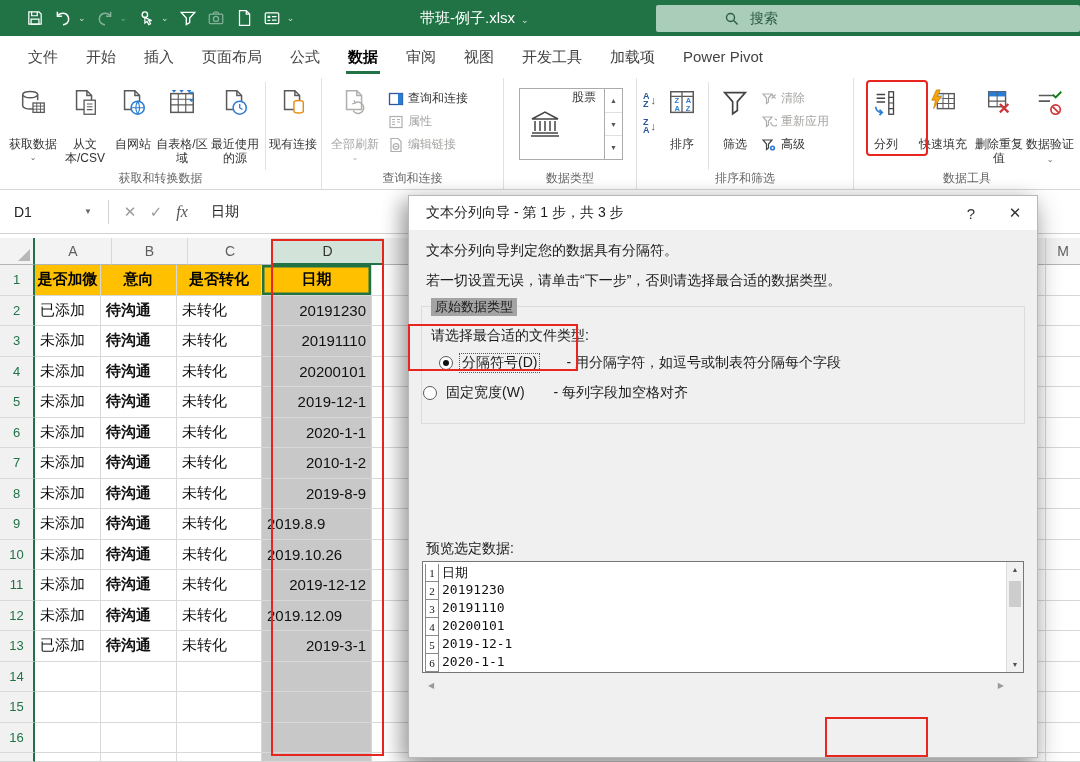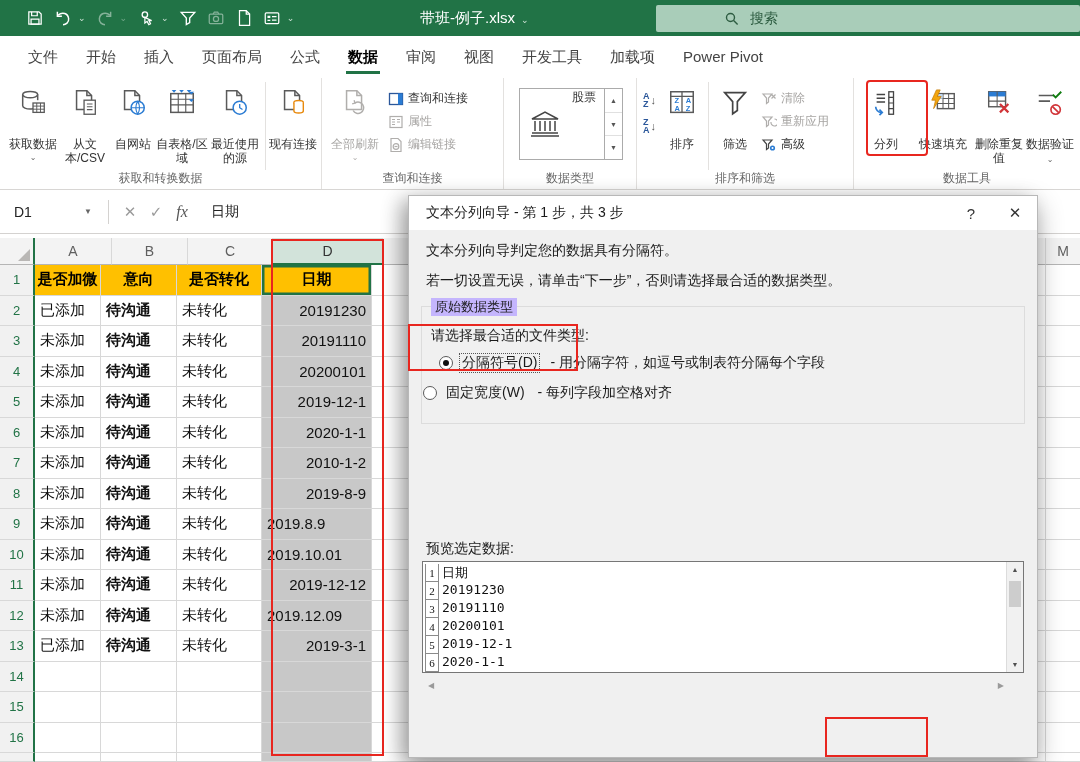--- a/index.html
+++ b/index.html
@@ -69,26 +69,26 @@
   .cd.r { justify-content:flex-end; } .cd.l { justify-content:flex-start; }
   .d1cell { background:#ffc000 !important; box-shadow:inset 0 0 0 2.5px #217346; }
 
   
   .dialog { position:absolute; left:408px; top:195px; width:630px; height:563px; background:#f0f0f0; border:1px solid #b8b8b8; box-shadow:-8px 4px 18px rgba(0,0,0,.22), 0 10px 24px rgba(0,0,0,.30); z-index:10; font-size:14px; color:#1a1a1a; }
   .dtitle { height:34px; background:#fff; display:flex; align-items:center; padding-left:17px; font-size:14px; color:#1a1a1a; }
   .dctl { margin-left:auto; display:flex; }
   .dctl div { width:44px; height:34px; display:flex; align-items:center; justify-content:center; color:#333; font-size:15px; }
   .dline { position:absolute; left:17px; font-size:14px; }
   .groupbox { position:absolute; left:12px; right:12px; top:110px; height:118px; border:1px solid #dcdcdc; }
-  .groupbox-label { position:absolute; left:9px; top:-9px; background:#c4b5fd; padding:0 4px; font-size:13px; }
+  .groupbox-label { position:absolute; left:9px; top:-9px; background:#a3a3a3; padding:0 4px; font-size:13px; }
   .radio-row { position:absolute; display:flex; align-items:center; gap:6px; font-size:14px; }
   .radio { width:14px; height:14px; border:1px solid #5a5a5a; border-radius:50%; background:#fff; position:relative; flex:0 0 14px; }
   .radio.on::after { content:""; position:absolute; left:3px; top:3px; width:6px; height:6px; border-radius:50%; background:#111; }
   .focus-dotted { border:1px dotted #555; padding:0 2px; }
-  .radio-desc { margin-left:4px; }
+  .radio-desc { margin-left:20px; }
   .preview-box { position:absolute; left:13px; right:13px; top:365px; height:112px; background:#fff; border:1px solid #767676; display:flex; }
   .pv-lines { flex:1; padding:2px 0 0 2px; overflow:hidden; }
   .pv-row { display:flex; align-items:stretch; height:18px; font-family:"DejaVu Sans Mono","Liberation Mono",monospace; font-size:13px; color:#111; }
   .pv-num { width:14px; border:1px solid #8a8a8a; border-top:none; font-family:"Liberation Serif",serif; font-size:11px; display:flex; align-items:center; justify-content:center; }
   .pv-text { padding-left:3px; white-space:nowrap; }
   .vscroll { width:17px; border-left:1px solid #dcdcdc; background:#f1f1f1; display:flex; flex-direction:column; align-items:center; }
   .vscroll .ar { height:15px; width:100%; display:flex; align-items:center; justify-content:center; font-size:7px; color:#505050; }
   .vscroll .track { flex:1; width:100%; position:relative; }
   .vscroll .thumb { position:absolute; top:4px; left:2px; right:2px; height:26px; background:#cdcdcd; }
   .hscroll { position:absolute; left:13px; right:13px; top:479px; height:20px; display:flex; align-items:center; justify-content:space-between; padding:0 6px; color:#9a9a9a; font-size:8px; }
@@ -555,21 +555,21 @@
       <div class="c cd sel l">2019.8.9</div>
       <div class="c ce"></div>
       <div class="c cm" style="border-right:none"></div>
     </div>
 
     <div class="srow">
       <div class="rh">10</div>
       <div class="c ca">未添加</div>
       <div class="c cb">待沟通</div>
       <div class="c cc">未转化</div>
-      <div class="c cd sel l">2019.10.01</div>
+      <div class="c cd sel l">2019.10.26</div>
       <div class="c ce"></div>
       <div class="c cm" style="border-right:none"></div>
     </div>
 
     <div class="srow">
       <div class="rh">11</div>
       <div class="c ca">未添加</div>
       <div class="c cb">待沟通</div>
       <div class="c cc">未转化</div>
       <div class="c cd sel r">2019-12-12</div>

